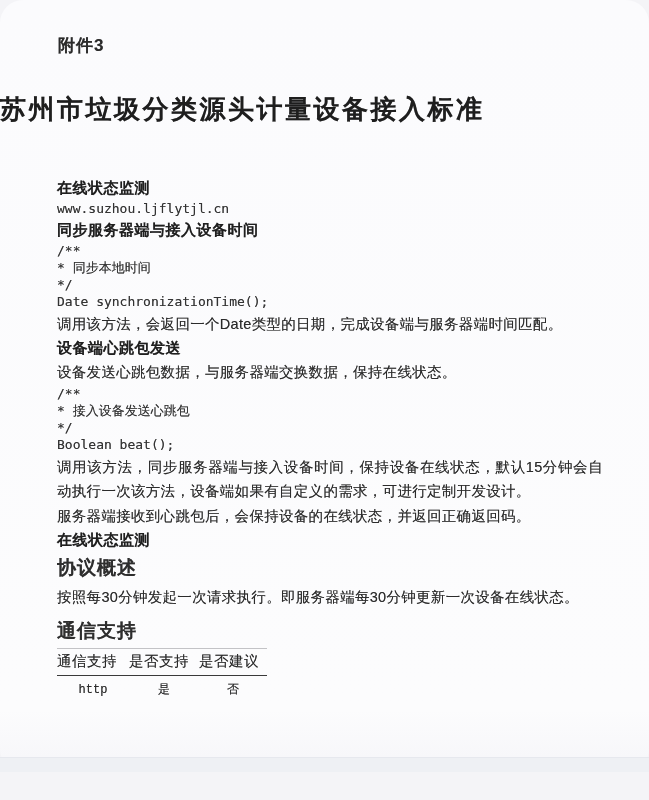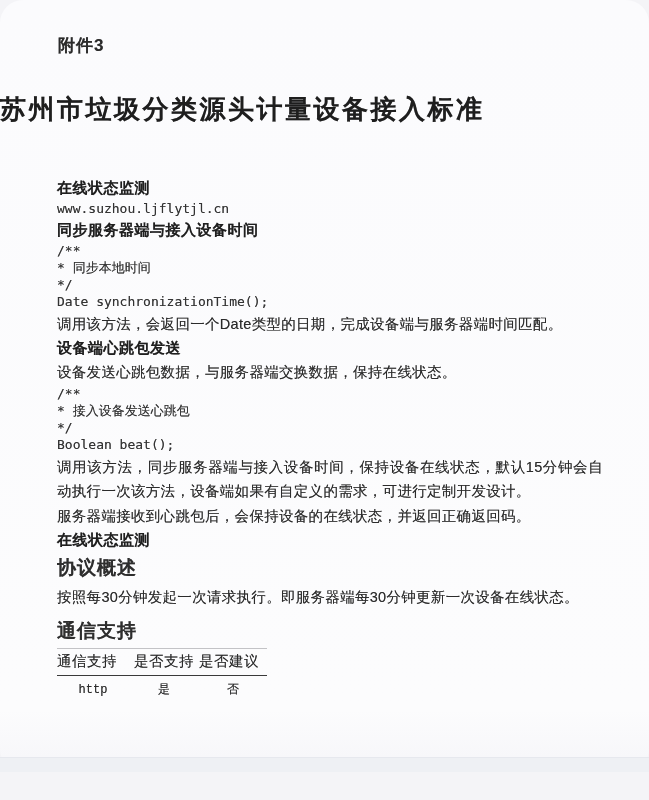--- a/index.html
+++ b/index.html
@@ -51,21 +51,21 @@
   table.comm-table {
     border-collapse: collapse; margin-top: 4px;
     border-top: 1px solid #c3c3c6;
   }
   table.comm-table th {
     font-size: 14.5px; font-weight: 400; text-align: left;
     padding: 3px 0 4px 0; border-bottom: 1.5px solid #3a3a3a;
     letter-spacing: 0.5px;
   }
   table.comm-table th.c1 { width: 72px; }
-  table.comm-table th.c2 { width: 70px; text-align: center; }
+  table.comm-table th.c2 { width: 70px; }
   table.comm-table th.c3 { width: 68px; }
   table.comm-table td {
     font-family: Liberation Mono, monospace;
     font-size: 12px; padding: 5px 0 2px 0; text-align: center;
   }
   .page-number {
     position: absolute; top: 754px; left: 0; width: 100%;
     text-align: center; font-size: 15px;
     font-family: "Liberation Serif", serif; color: #333;
     letter-spacing: 4px;

